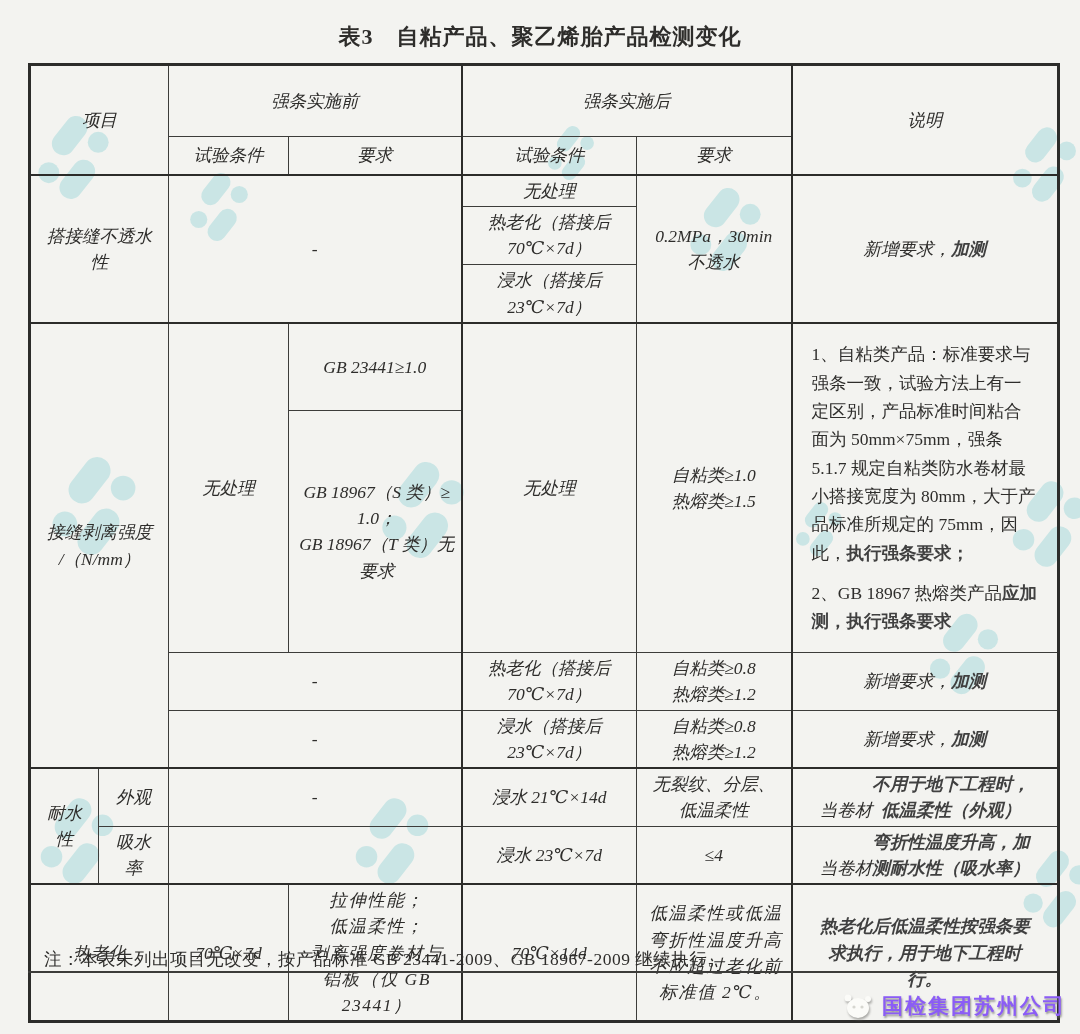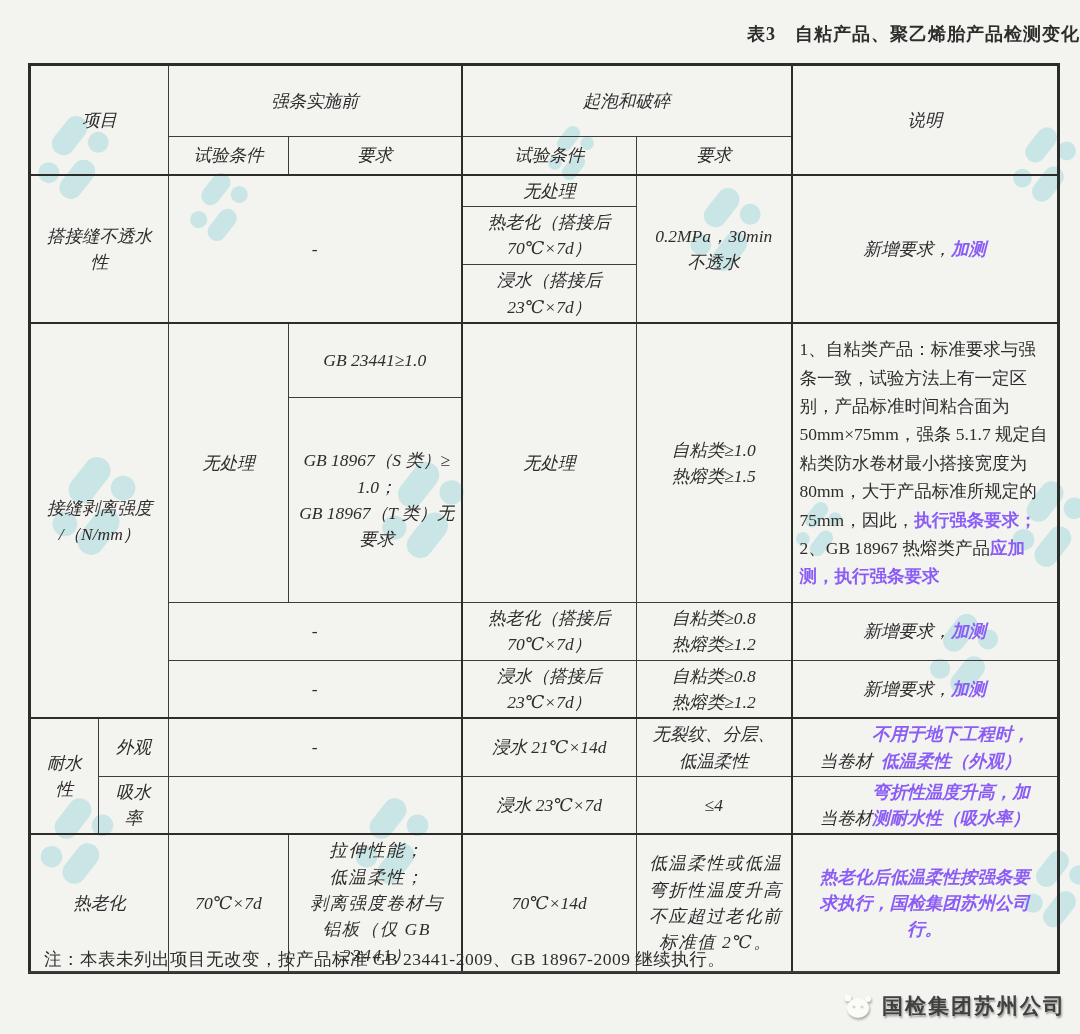--- a/index.html
+++ b/index.html
@@ -7,57 +7,57 @@
     position:relative;width:1080px;height:1034px;overflow:hidden;
     background:#f3f3f0;
     color:#2e2d2b;
     font-family:"Liberation Serif","DejaVu Serif",serif;
   }
   
   .wm{position:absolute;fill:#8ed2d5;opacity:.40;}
   
   .title{
     position:absolute;top:22px;left:0;width:100%;
-    text-align:right;font-size:18px;font-weight:bold;letter-spacing:1px;
+    text-align:center;font-size:22px;font-weight:bold;letter-spacing:1px;
   }
   
   table.tbl{
     position:absolute;left:28px;top:63px;width:1029px;
     border-collapse:collapse;table-layout:fixed;
     border:3px solid #2c2c2a;
     font-size:17.5px;line-height:1.5;
   }
   table.tbl td{
     border:1.4px solid #3c3c3a;
     text-align:center;vertical-align:middle;
     padding:2px 5px;overflow:hidden;
   }
   .v{white-space:pre-line;display:inline-block;font-style:italic;}
   .left{text-align:right;padding-left:9px !important;}
   .ls{letter-spacing:1.5px;}
-  .red{color:#8b5cf6;font-weight:bold;}
+  .red{color:#404040;font-weight:bold;}
   .bb{border-bottom-width:2.6px !important;border-bottom-color:#2c2c2a !important;}
   .br{border-right-width:2.6px !important;border-right-color:#2c2c2a !important;}
   .remark-long{text-align:left !important;padding:4px 7px !important;line-height:1.62;}
-  .remark-long .para{margin:0;}
+  .remark-long .para{margin:12px;}
   
   .note{
     position:absolute;left:28px;top:940px;width:1029px;height:33px;
     border-bottom:2.4px solid #3c3c3a;box-sizing:border-box;
     display:flex;align-items:flex-end;padding-left:16px;
     font-size:17.5px;letter-spacing:.5px;
   }
   
   .logo{
     position:absolute;right:14px;bottom:14px;z-index:5;
     display:flex;align-items:center;gap:7px;
   }
   .logo-icon{filter:drop-shadow(1px 2px 1px rgba(110,110,105,.55));}
   .logo-text{
-    font-size:21px;font-weight:bold;letter-spacing:2px;color:#404040;
+    font-size:21px;font-weight:bold;letter-spacing:2px;color:#8b5cf6;
     text-shadow:1px 2px 2px rgba(105,105,100,.65);
     text-align:center;
   }
 </style>
 </head>
 <body>
 
 <div class="page">
 
   <svg width="0" height="0" style="position:absolute">
@@ -121,21 +121,21 @@
       <col style="width:173px">
         <col style="width:175px">
         <col style="width:155px">
         <col style="width:267px">
     </colgroup>
 
     <tbody>
         <tr style="height:72px">
       <td colspan="2" rowspan="2" class="bb"><span class="v">项目</span></td>
       <td colspan="2" class="br"><span class="v">强条实施前</span></td>
-      <td colspan="2" class="br"><span class="v">起泡和破碎</span></td>
+      <td colspan="2" class="br"><span class="v">强条实施后</span></td>
       <td rowspan="2" class="bb"><span class="v">说明</span></td>
     </tr>
     <tr style="height:38px">
       <td class="bb"><span class="v">试验条件</span></td>
       <td class="bb br"><span class="v">要求</span></td>
       <td class="bb"><span class="v">试验条件</span></td>
       <td class="bb br"><span class="v">要求</span></td>
     </tr>
 
     <tr style="height:28px">
@@ -219,21 +219,21 @@
       <td class="br left ls"><span class="v">拉伸性能；
 低温柔性；
 剥离强度卷材与
 铝板（仅 GB 23441）</span></td>
       <td><span class="v">70℃×14d</span></td>
       <td class="br left ls"><span class="v">低温柔性或低温
 弯折性温度升高
 不应超过老化前
 标准值 2℃。</span></td>
       <td><span class="v red">热老化后低温柔性按强条要
-求执行，国检集团苏州公司
+求执行，用于地下工程时
 行。</span></td>
     </tr>
   </tbody>
     </table>
 
   <div class="note">
     <span>注：本表未列出项目无改变，按产品标准 GB 23441-2009、GB 18967-2009 继续执行。</span>
   </div>
 
   <div class="logo">

